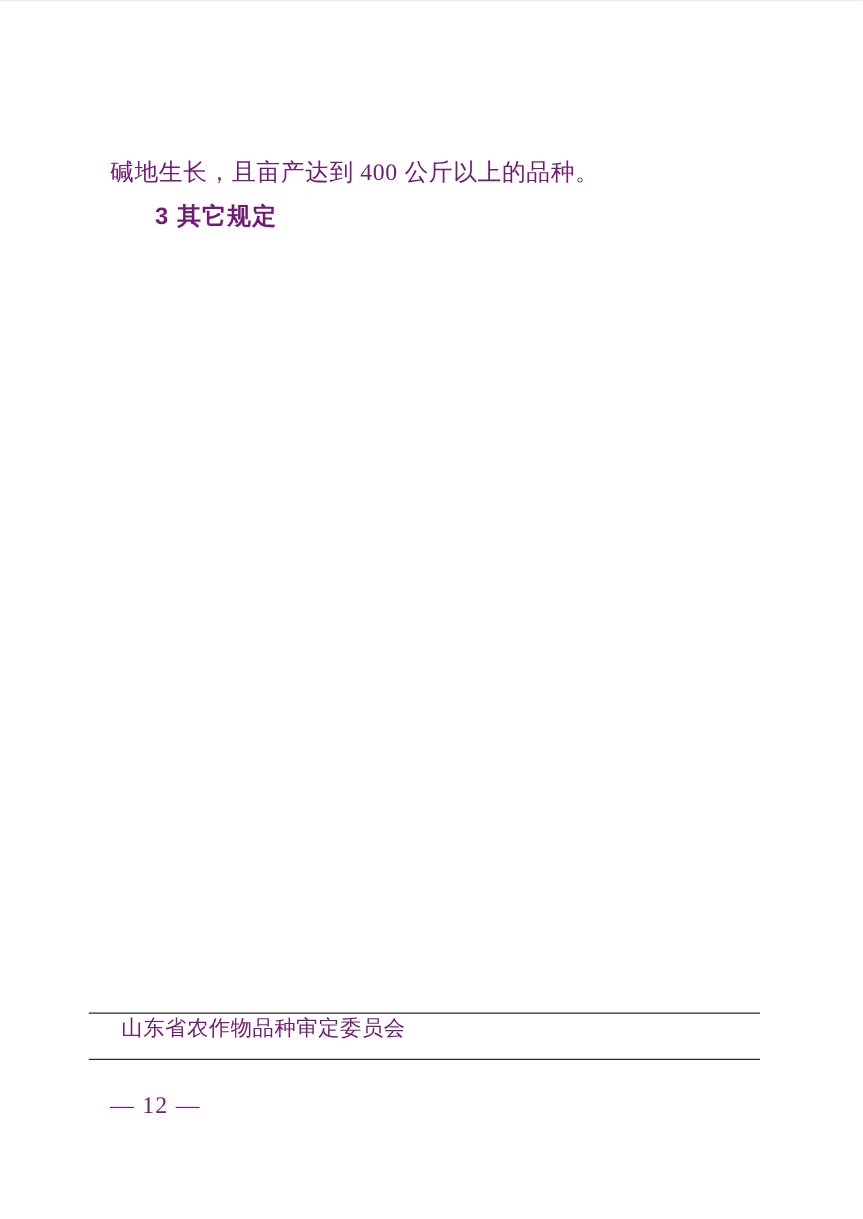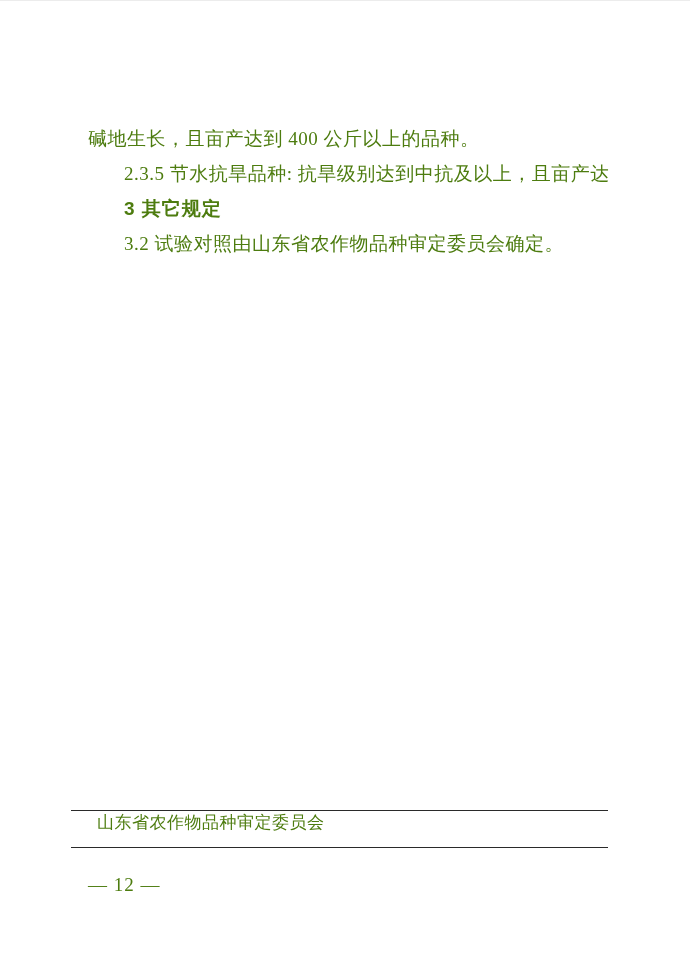--- a/index.html
+++ b/index.html
@@ -5,21 +5,21 @@
   html, body {
     margin: 0;
     padding: 0;
     background: #ffffff;
   }
   .page {
     position: relative;
     width: 690px;
     height: 975px;
     background: #ffffff;
-    color: #4d7c0f;
+    color: #701a75;
     font-family: "Liberation Serif", "DejaVu Serif", serif;
     overflow: hidden;
   }
   .scan-top-edge {
     position: absolute;
     top: 0;
     left: 0;
     width: 100%;
     height: 1px;
     background: #ececec;
@@ -72,23 +72,21 @@
 </style>
 </head>
 <body>
 
 <div class="page">
 
   <div class="scan-top-edge"></div>
 
   <div class="content">
     <div class="line">碱地生长，且亩产达到 400 公斤以上的品种。</div>
-    <div class="line indent">2.3.5 节水抗旱品种: 抗旱级别达到中抗及以上，且亩产达</div>
     <div class="line indent heading">3 其它规定</div>
-    <div class="line indent">3.2 试验对照由山东省农作物品种审定委员会确定。</div>
   </div>
 
   <div class="colophon">
     <span>山东省农作物品种审定委员会</span>
   </div>
 
   <div class="page-number">— 12 —</div>
 
 </div>
 

